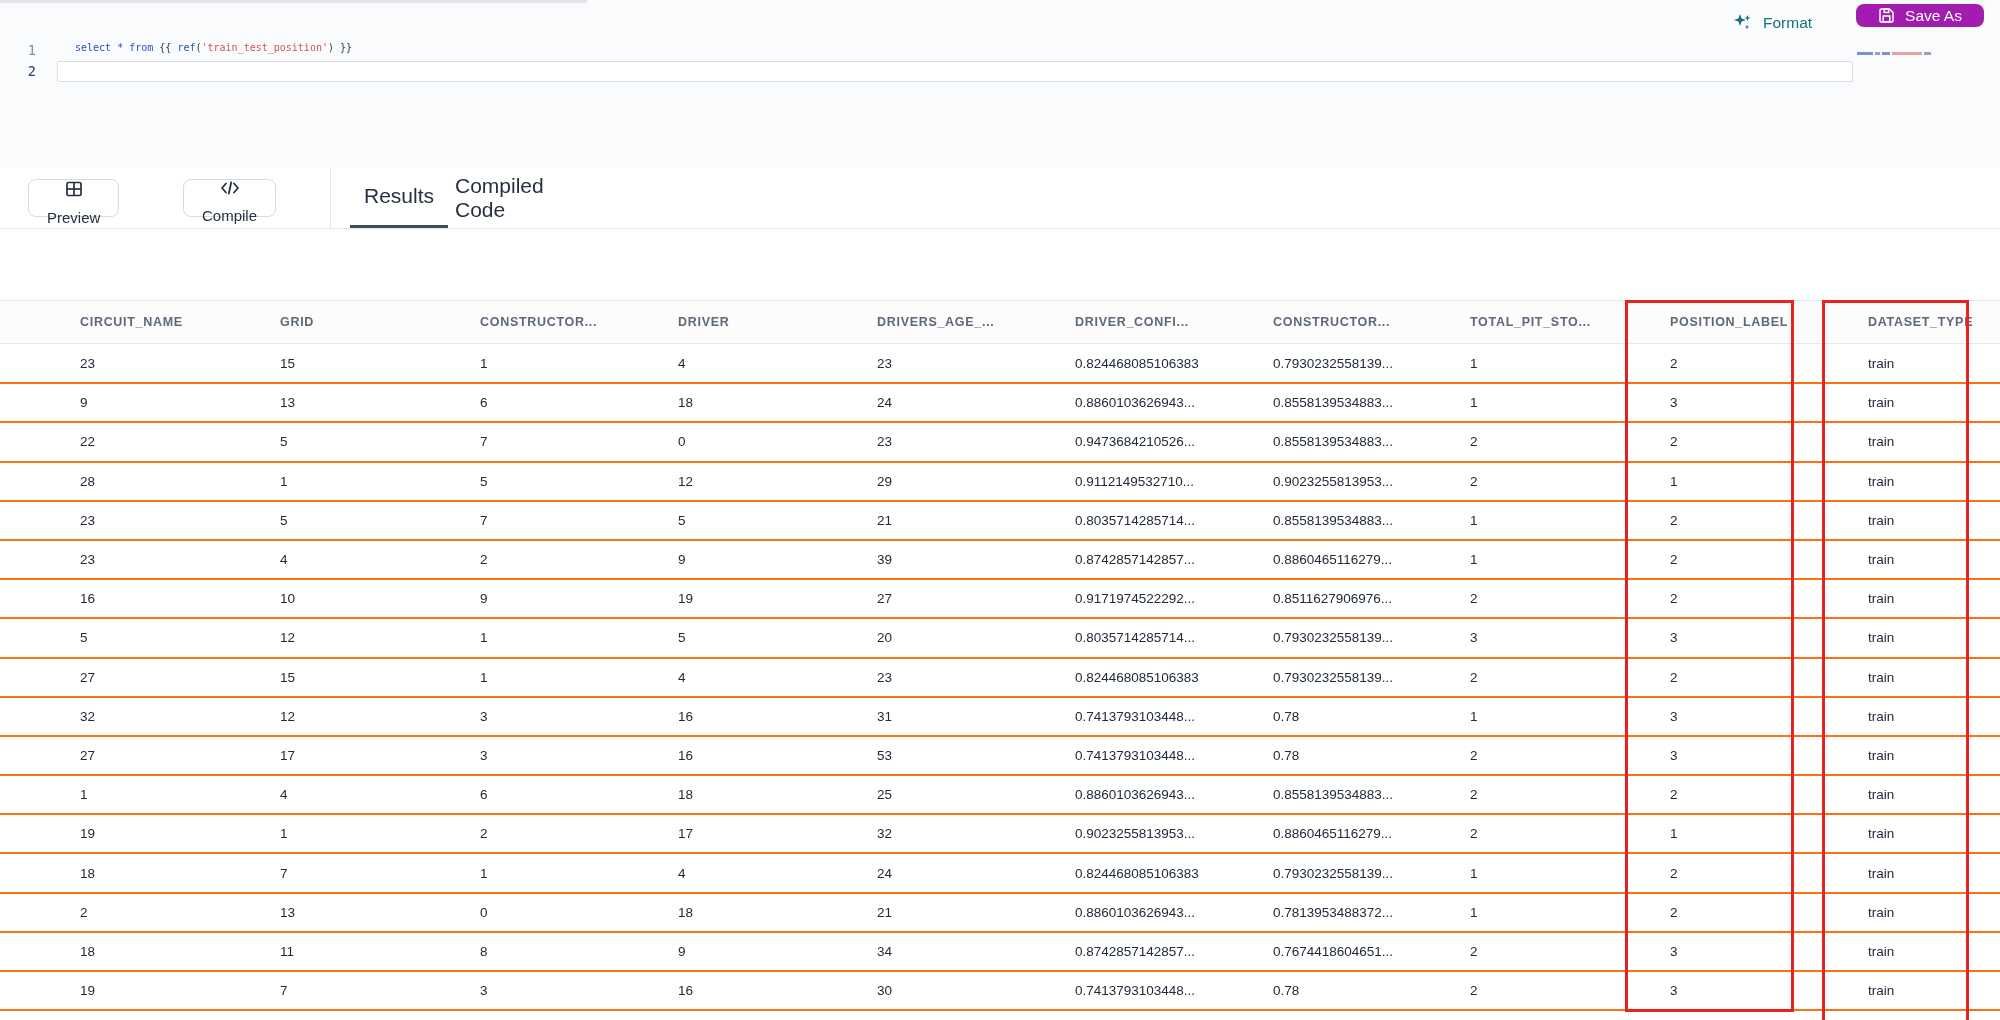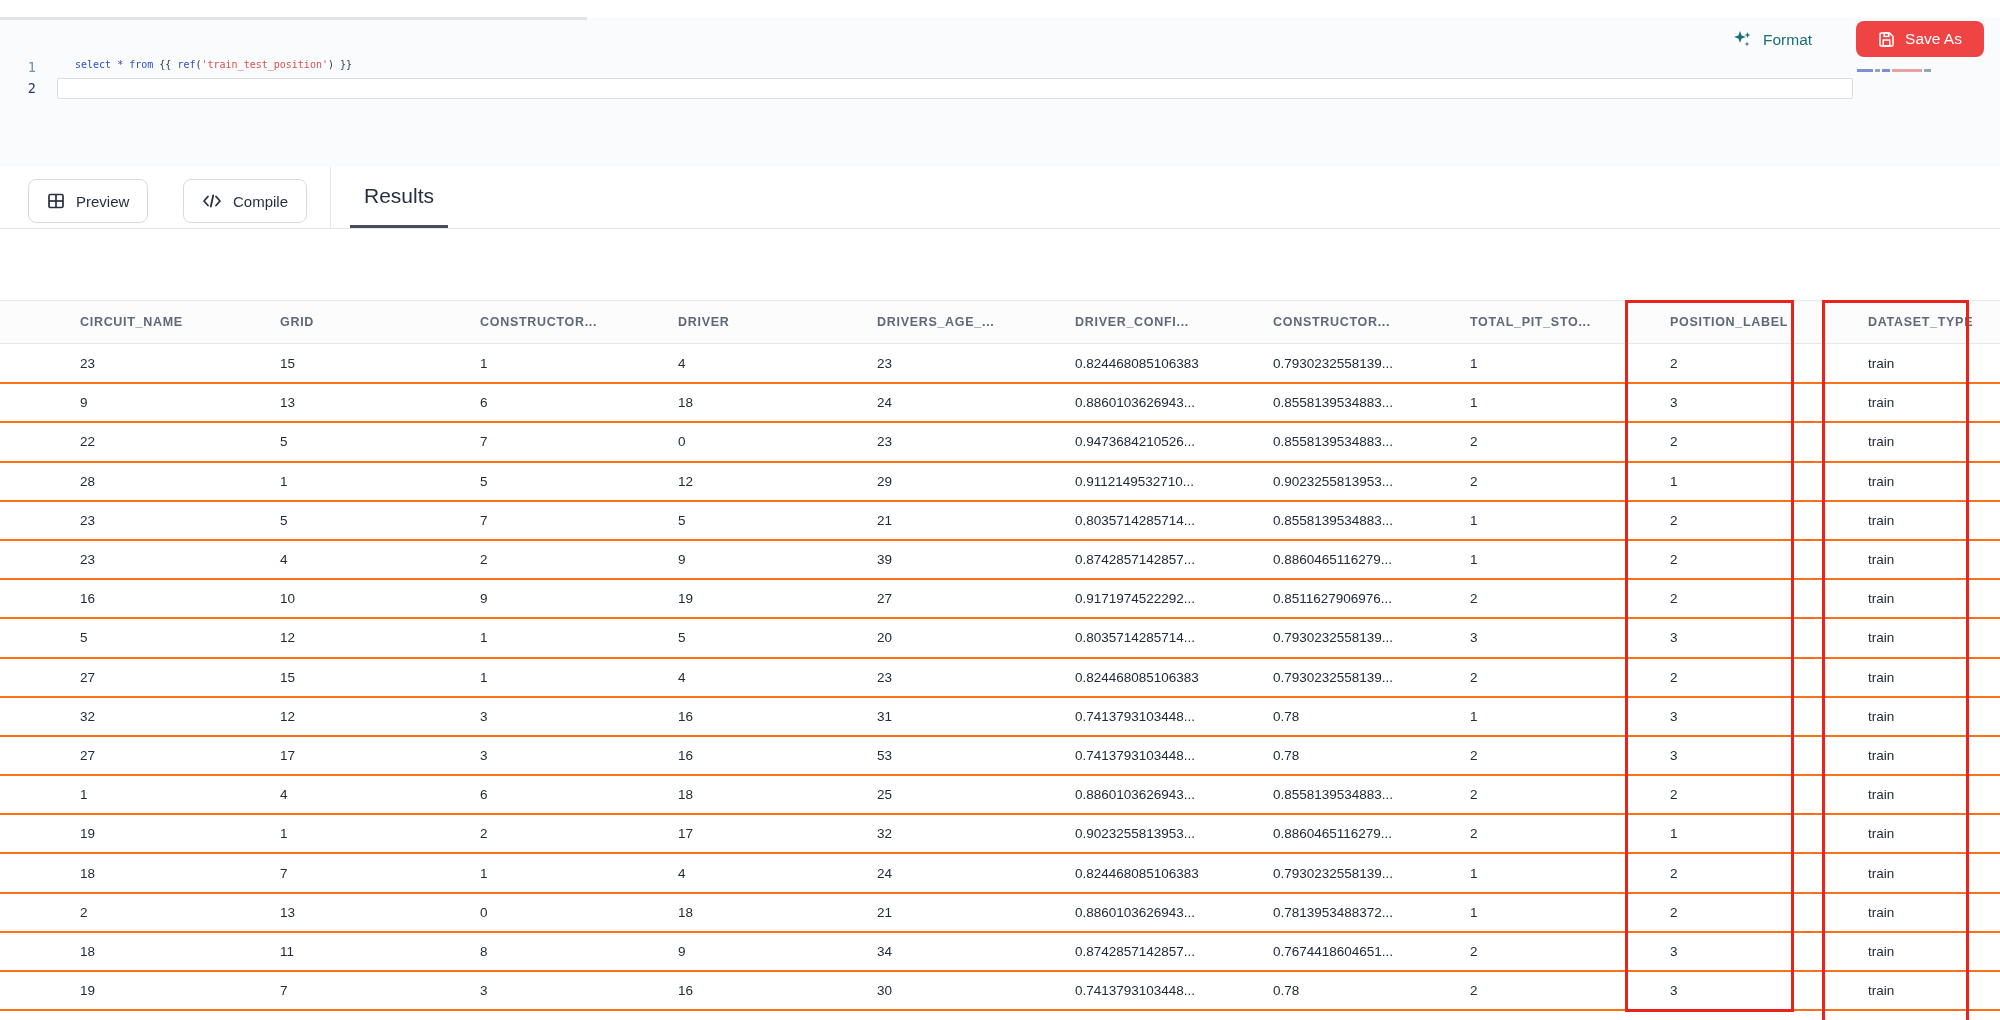--- a/index.html
+++ b/index.html
@@ -1,47 +1,47 @@
 <!DOCTYPE html>
 <html><head>
 <meta charset="utf-8">
 <style>
   html,body{margin:0;padding:0;background:#fff;}
   .page{position:relative;width:2000px;height:1020px;overflow:hidden;background:#ffffff;
         font-family:"Liberation Sans",sans-serif;color:#232c3d;}
 
   
-  .editor-pane{position:absolute;left:0;top:17px;width:2000px;height:167px;background:#fafbfd;
+  .editor-pane{position:absolute;left:0;top:0;width:2000px;height:167px;background:#fafbfd;
                border-bottom:1px solid #dde0e5;}
   .tab-strip-divider{position:absolute;left:0;top:0;width:587px;height:3px;background:#e3e4e9;}
   .format-btn{position:absolute;left:1728px;top:9px;height:28px;display:flex;align-items:center;gap:9px;
               color:#1a6f78;font-size:15.5px;cursor:pointer;background:none;border:none;padding:0 4px;}
-  .saveas-btn{position:absolute;left:1856px;top:4px;width:128px;height:36px;background:#ef4444;color:#fff;
+  .saveas-btn{position:absolute;left:1856px;top:4px;width:128px;height:23px;background:#a21caf;color:#fff;
               border:none;border-radius:8px;display:flex;align-items:center;justify-content:center;gap:10px;
               font-size:15.5px;font-family:"Liberation Sans",sans-serif;cursor:pointer;}
   .gutter{position:absolute;left:12px;width:24px;text-align:right;
           font-family:"DejaVu Sans Mono",monospace;font-size:13.5px;}
   .gutter.n1{top:42px;color:#6e93ad;}
   .gutter.n2{top:63px;color:#2c3e75;}
   .code-line{position:absolute;left:75px;top:42px;height:20px;font-family:"DejaVu Sans Mono",monospace;
              font-size:10px;white-space:pre;}
   .tk-kw{color:#2a4fc9;} .tk-op{color:#4040a0;} .tk-pu{color:#2e3a52;} .tk-fn{color:#2a4fc9;}
   .tk-str{color:#d4524e;} .tk-pl{color:#2e3a52;}
   .active-line-box{position:absolute;left:57px;top:61px;width:1796px;height:21px;background:#ffffff;
                    border:1px solid #d9dee4;border-radius:2px;box-sizing:border-box;}
   .minimap{position:absolute;left:1857px;top:49px;width:120px;height:8px;display:flex;align-items:center;gap:2px;}
   .minimap span{height:3px;display:inline-block;}
   .mm-b{background:#7e8fd6;} .mm-n{background:#9aa3b5;} .mm-r{background:#e7a3a1;}
 
   
   .action-bar{position:absolute;left:0;top:167px;width:2000px;height:62px;background:#fff;
               border-bottom:1px solid #e3e6ea;box-sizing:border-box;}
-  .tool-btn{position:absolute;top:12px;height:44px;background:#fff;border:1px solid #d7dbe0;border-radius:8px;
+  .tool-btn{position:absolute;top:12px;height:38px;background:#fff;border:1px solid #d7dbe0;border-radius:8px;
             display:flex;align-items:center;gap:11px;padding:0 18px;font-size:15px;color:#273040;
-            font-family:"Liberation Sans",sans-serif;cursor:pointer;}
+            font-family:"Liberation Sans",sans-serif;cursor:pointer;flex-direction:column;}
   .tool-btn.preview{left:28px;}
   .tool-btn.compile{left:183px;}
   .vert-divider{position:absolute;left:330px;top:0;width:1px;height:61px;background:#e3e5e9;}
   .tab{position:absolute;top:0;height:61px;display:flex;align-items:center;justify-content:center;
        font-size:21px;color:#273040;cursor:pointer;box-sizing:border-box;}
   .tab.results{left:350px;width:98px;border-bottom:3px solid #454d5c;}
   .tab.compiled{left:455px;width:142px;}
 
   
   .results-bar{position:absolute;left:0;top:229px;width:2000px;height:71px;background:#fff;}
@@ -136,20 +136,23 @@
         </svg>
       </span>
       <span>Compile</span>
     </button>
 
     <div class="vert-divider"></div>
 
     <div class="tab results">
       <span>Results</span>
     </div>
+    <div class="tab compiled">
+      <span>Compiled Code</span>
+    </div>
   </div>
 
 
   <div class="thead cols">
       <div class="hcell">CIRCUIT_NAME</div>
       <div class="hcell">GRID</div>
       <div class="hcell">CONSTRUCTOR...</div>
       <div class="hcell">DRIVER</div>
       <div class="hcell">DRIVERS_AGE_...</div>
       <div class="hcell">DRIVER_CONFI...</div>

